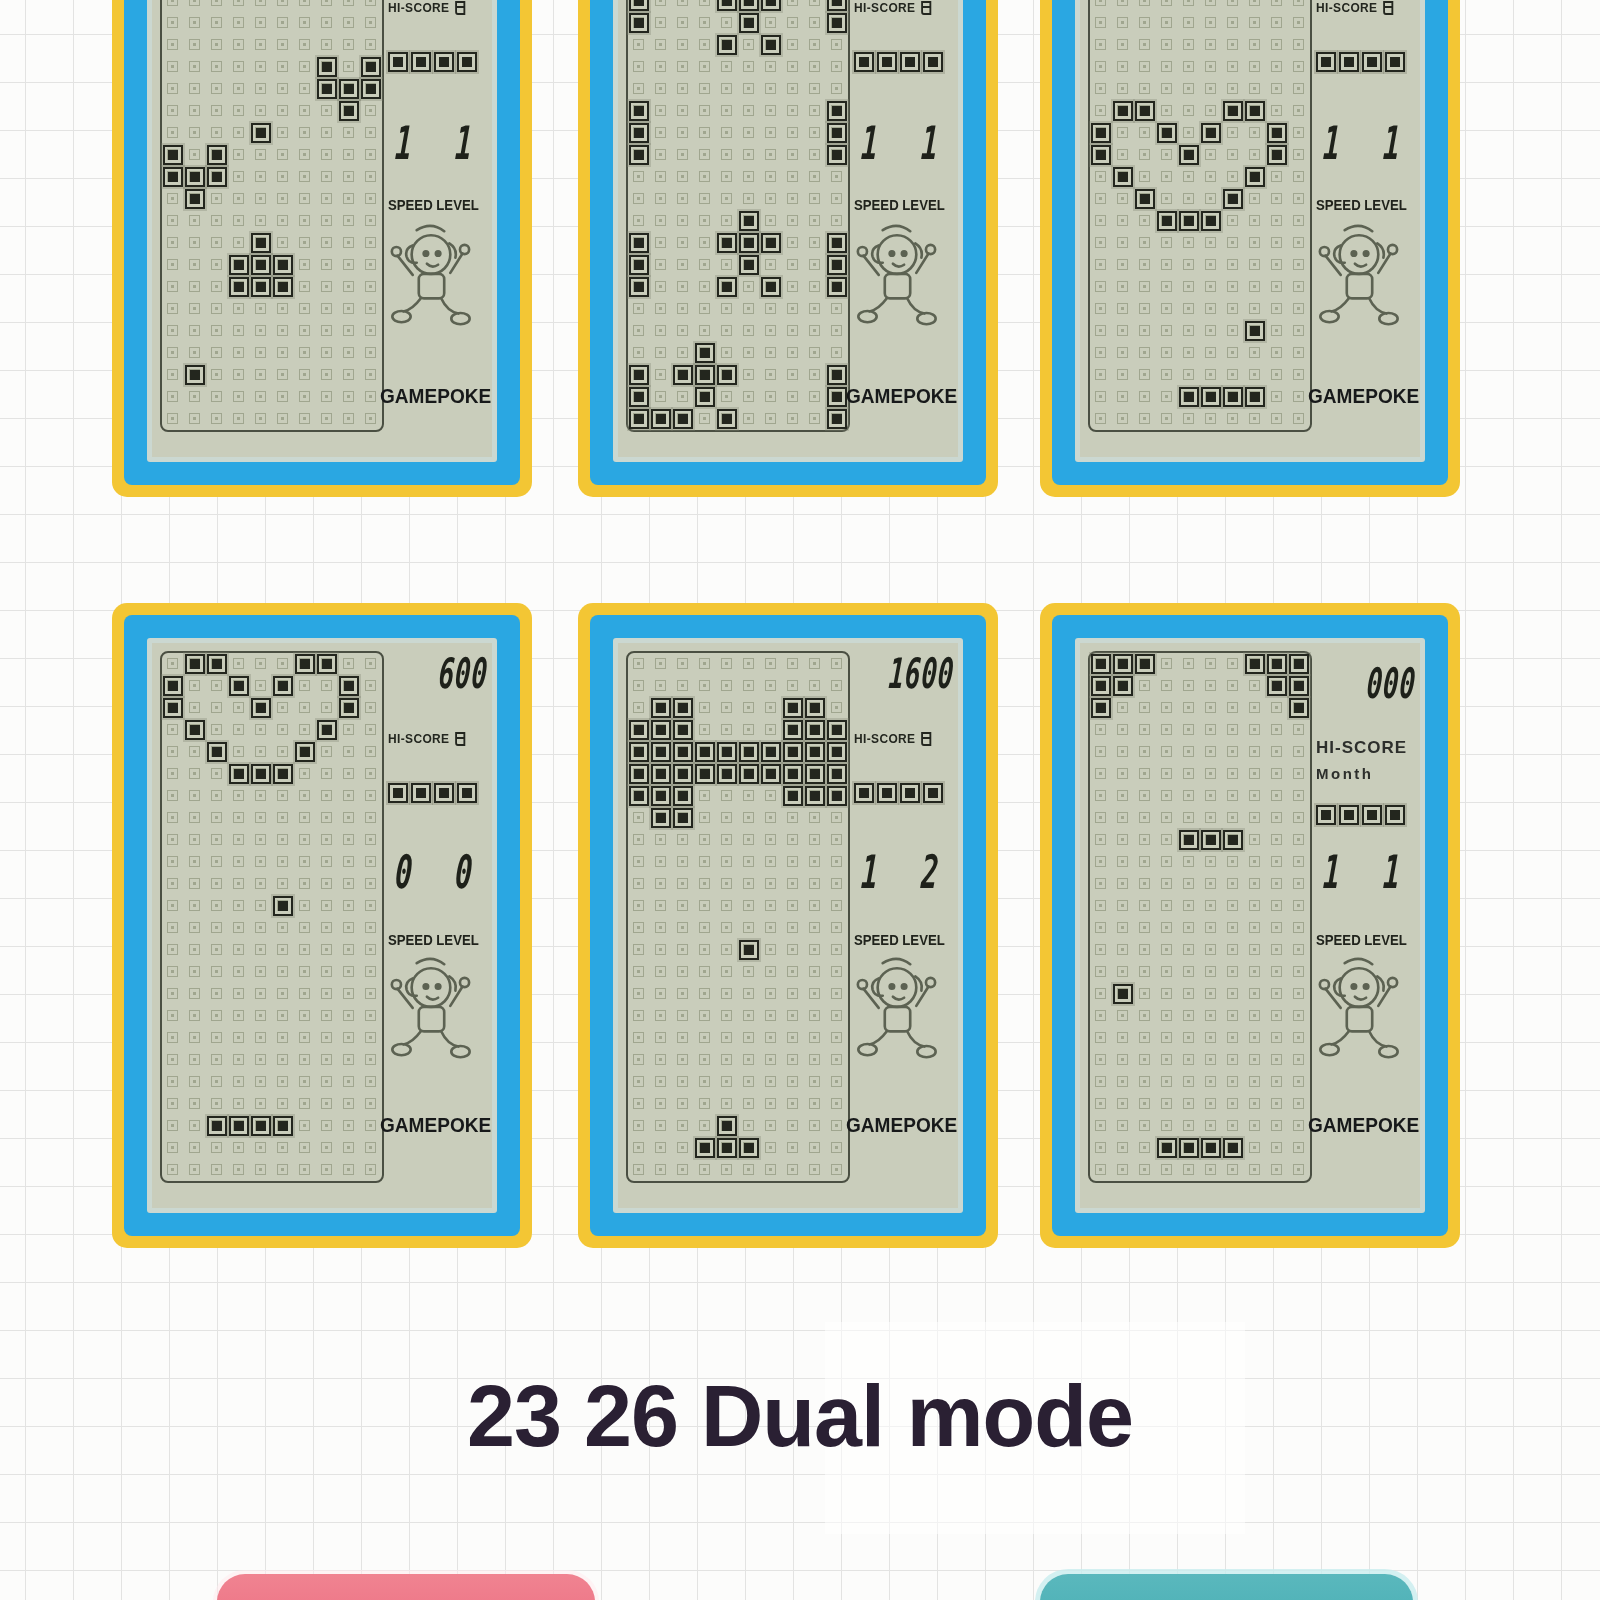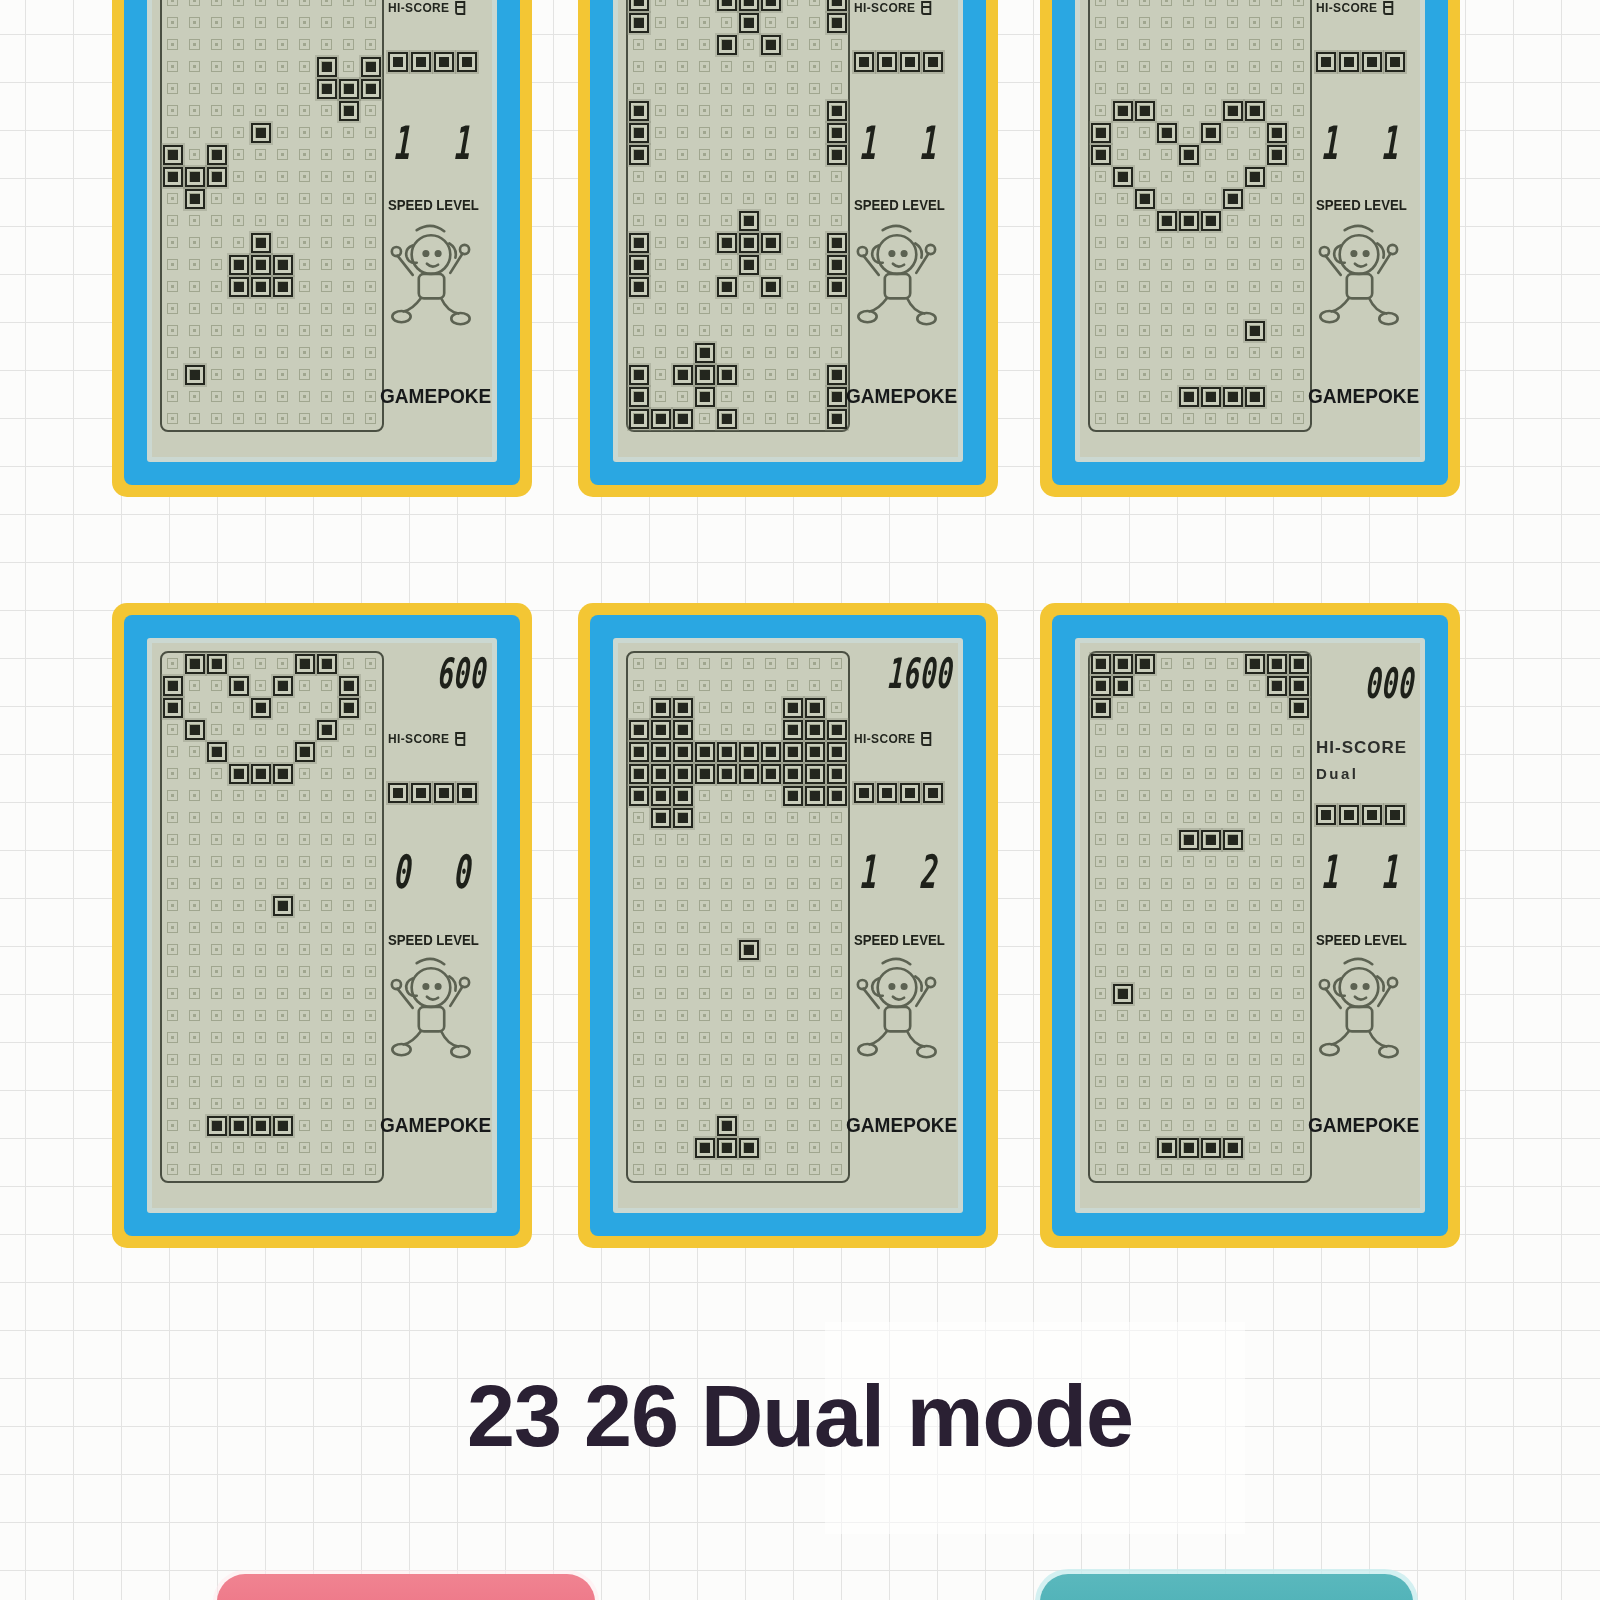--- a/index.html
+++ b/index.html
@@ -1834,21 +1834,21 @@
         <div class="blk" style="left: 23px; top: 331px;"></div>
         <div class="blk" style="left: 67px; top: 485px;"></div>
         <div class="blk" style="left: 89px; top: 485px;"></div>
         <div class="blk" style="left: 111px; top: 485px;"></div>
         <div class="blk" style="left: 133px; top: 485px;"></div>
       </div>
     <div class="sidebar">
       <div class="score seg">000</div>
       <div class="hiscore-alt">
         <div class="l1">HI-SCORE</div>
-        <div class="l2">Dual</div>
+        <div class="l2">Month</div>
       </div>
       <div class="next">
           <div class="blk s"></div>
           <div class="blk s"></div>
           <div class="blk s"></div>
           <div class="blk s"></div>
         </div>
       <div class="level">
           <span class="seg">1</span>
           <span class="seg">1</span>

